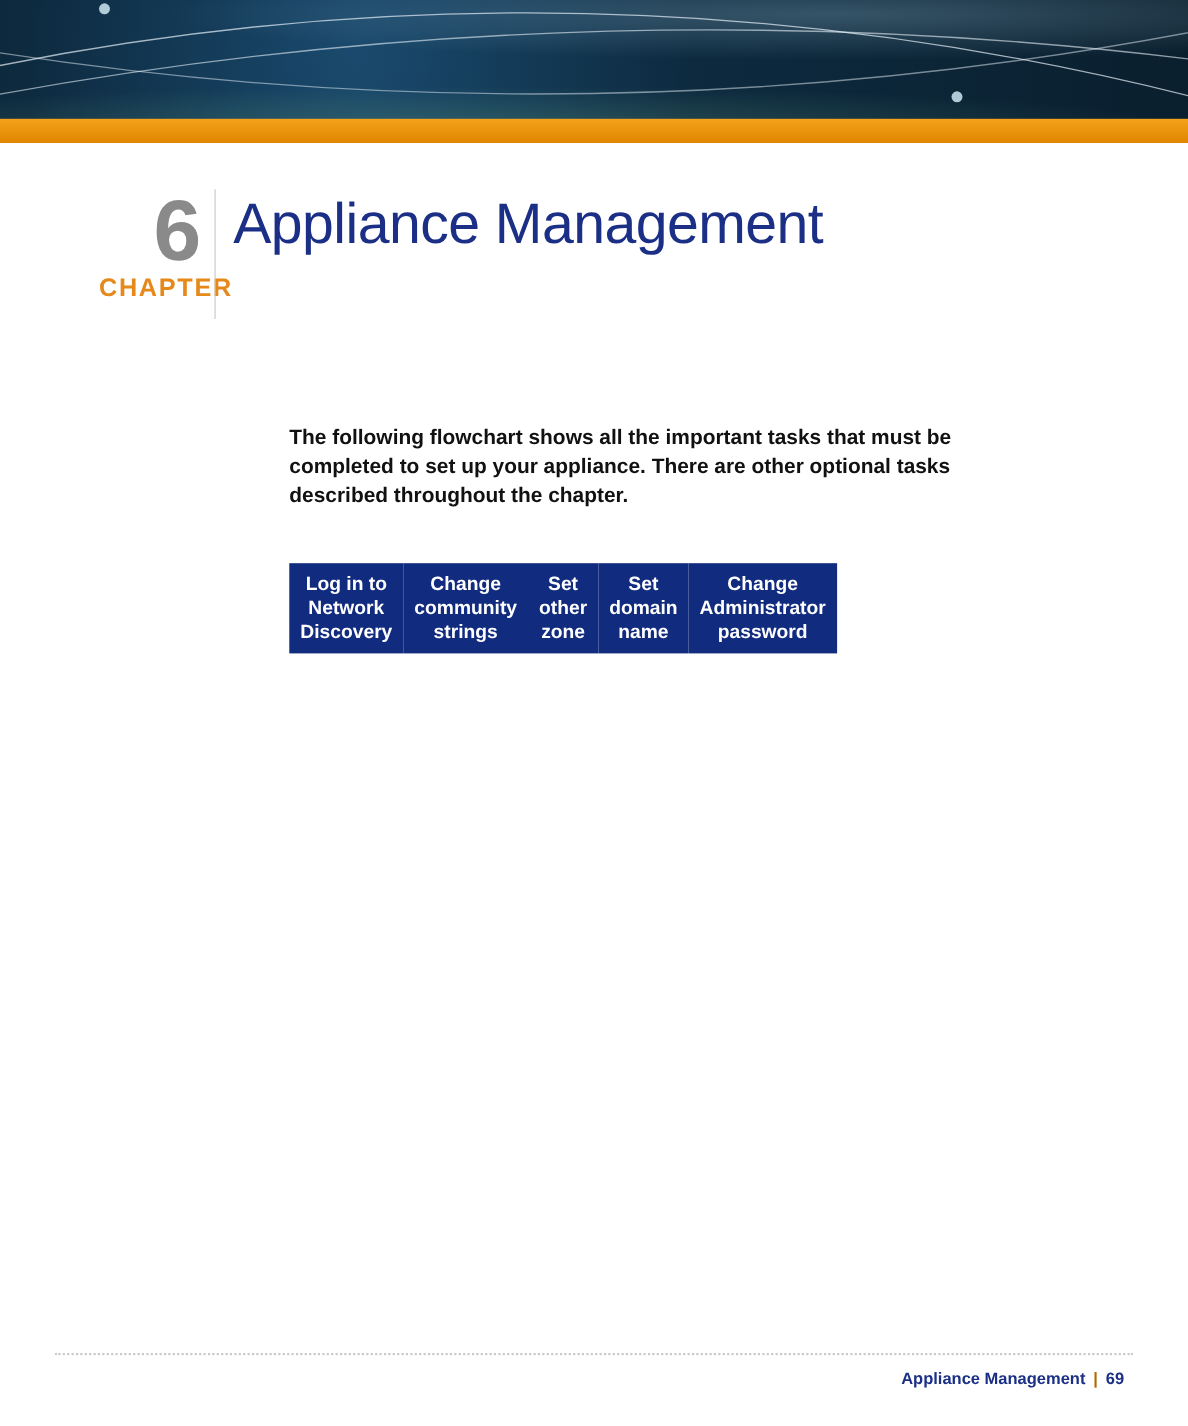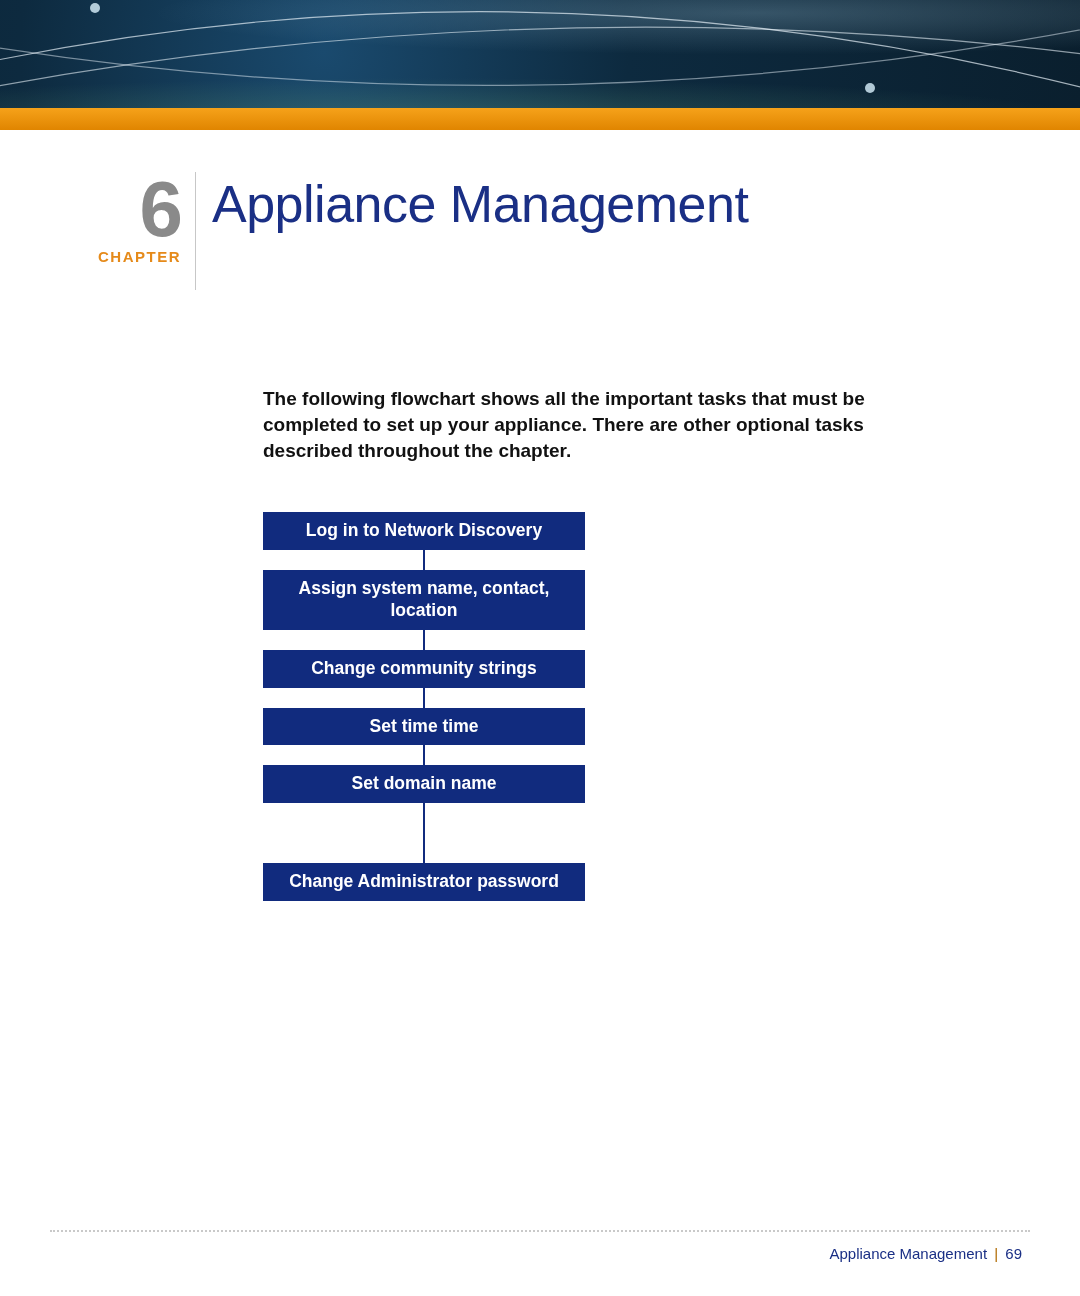--- a/index.html
+++ b/index.html
@@ -50,21 +50,21 @@
     padding-right: 14px;
   }
   .chapter-num {
     font-size: 78px;
     font-weight: 600;
     color: #8a8a8a;
     line-height: .82;
     letter-spacing: -2px;
   }
   .chapter-label {
-    font-size: 15px;
+    font-size: 23px;
     font-weight: 700;
     color: #e58a1a;
     letter-spacing: 1.5px;
     margin-top: 6px;
   }
   .vdiv {
     width: 0;
     border-left: 1.5px solid #c7c7c7;
     height: 118px;
     margin-top: -6px;
@@ -90,21 +90,21 @@
     font-weight: bold;
   }
 
   
   .flowchart {
     position: absolute;
     top: 512px;
     left: 263px;
     width: 322px;
     display: flex;
-    flex-direction: column;
+    flex-direction: row;
     align-items: center;
   }
   .step {
     width: 322px;
     background: #112b7e;
     color: #ffffff;
     font-size: 17.5px;
     font-weight: 700;
     text-align: center;
     padding: 8px 10px;
@@ -122,20 +122,21 @@
     left: 50px; right: 50px;
     bottom: 64px;
     border-top: 2px dotted #c9c9c9;
   }
   .footer-text {
     position: absolute;
     right: 58px;
     bottom: 34px;
     font-size: 15px;
     color: #1a2f85;
+    font-weight: bold;
   }
   .footer-text .sep { color: #b06a00; padding: 0 3px; }
 </style>
 </head>
 <body>
 
 <div class="banner">
   <div class="waves"></div>
   <svg class="arcs" viewBox="0 0 1080 130" preserveAspectRatio="none">
     <path d="M -50 70 Q 540 -60 1130 100" stroke="#e6f0f7" stroke-width="1.2" fill="none" opacity=".7"></path>
@@ -154,25 +155,24 @@
   </div>
   <div class="vdiv"></div>
   <div class="chapter-title">Appliance Management</div>
 </div>
 
 <p class="intro">The following flowchart shows all the important tasks that must be completed to set up your appliance. There are other optional tasks described throughout the chapter.</p>
 
 <div class="flowchart">
   <div class="step">Log in to Network Discovery</div>
   <div class="connector"></div>
-  <div class="step">Assign system name, contact, location</div>
   <div class="connector"></div>
   <div class="step">Change community strings</div>
   <div class="connector"></div>
-  <div class="step">Set time time</div>
+  <div class="step">Set other zone</div>
   <div class="connector"></div>
   <div class="step">Set domain name</div>
   <div class="connector"></div>
   <div class="connector"></div>
   <div class="connector"></div>
   <div class="step">Change Administrator password</div>
 </div>
 
 <div class="footer-rule"></div>
 <div class="footer-text">

